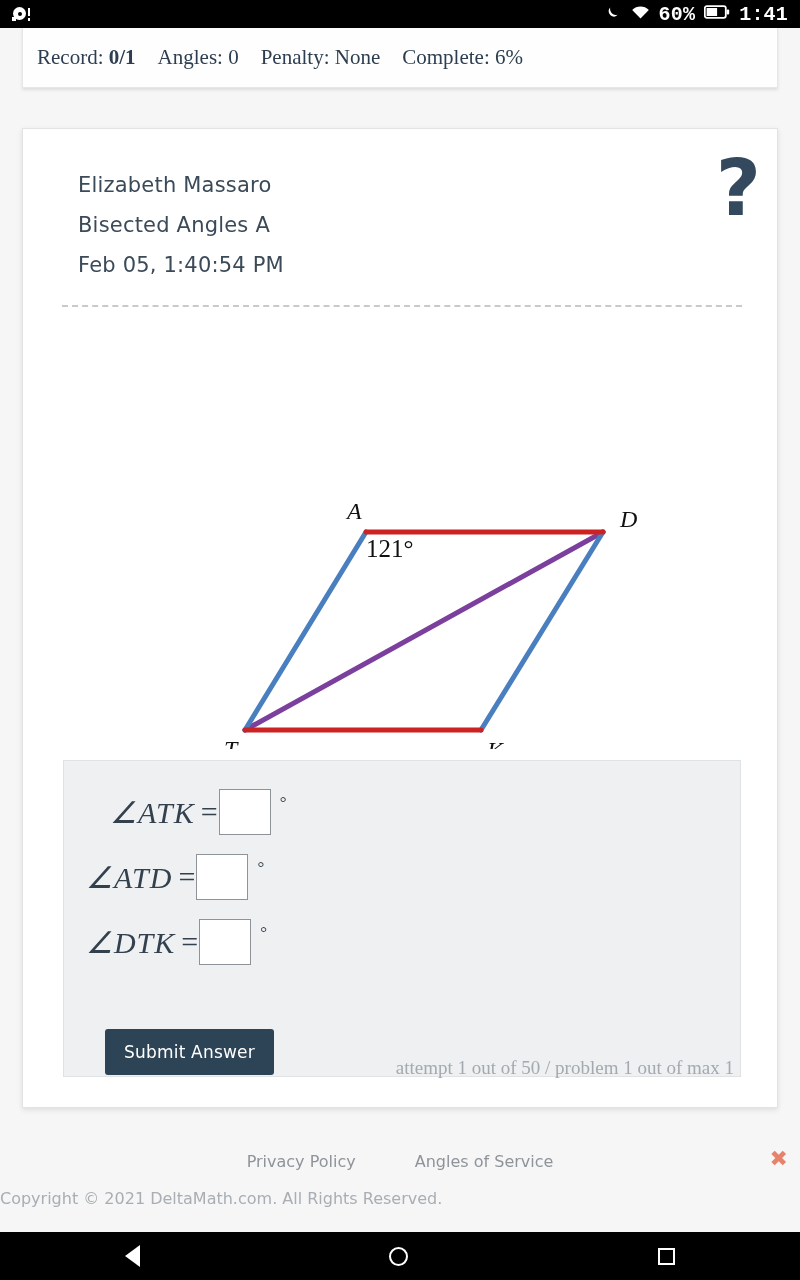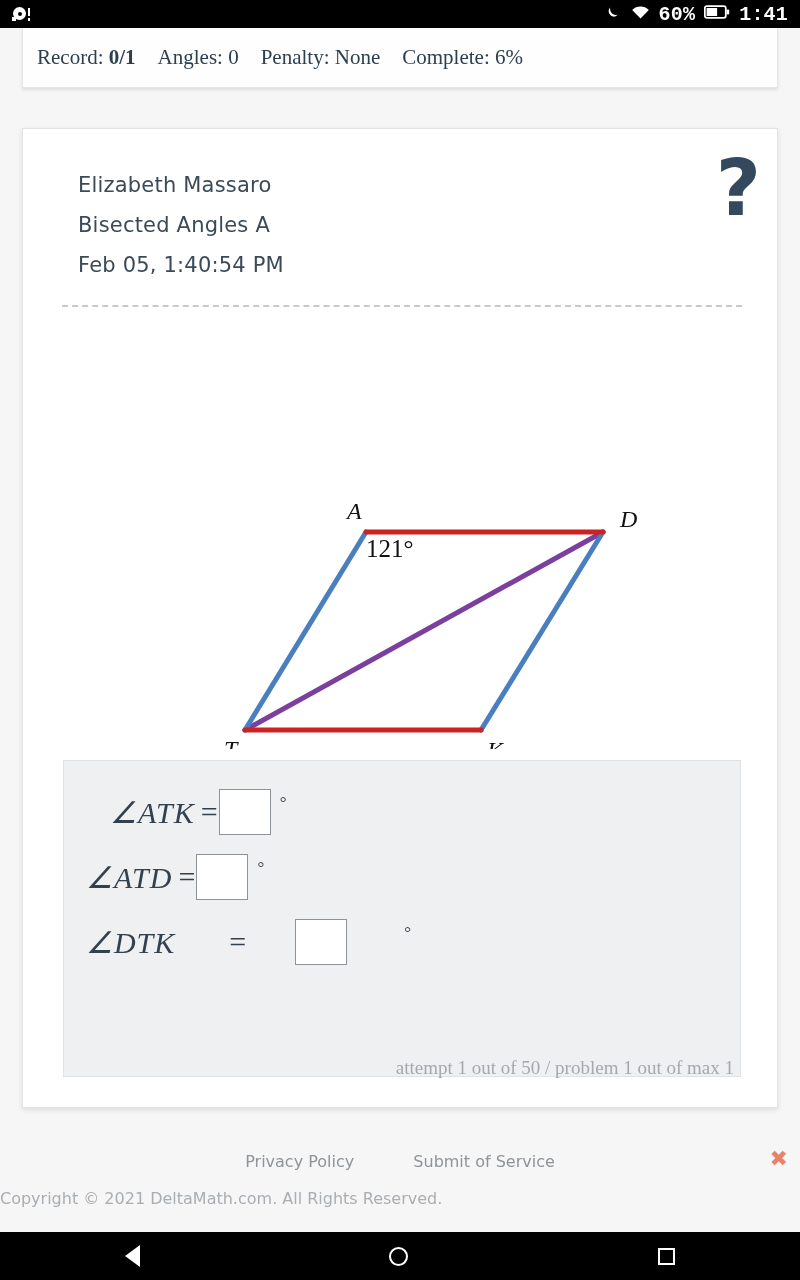--- a/index.html
+++ b/index.html
@@ -251,37 +251,38 @@
           <span class="degmark">°</span>
         </div>
 
         <div class="eqrow" style="left:22px; top:93px;">
           <span class="eqlabel">∠ATD</span>
           <span class="eqeq">=</span>
           <input class="ansbox" type="text" value="" style="">
           <span class="degmark">°</span>
         </div>
 
-        <div class="eqrow" style="left:22px; top:158px;gap:48px;">
+        <div class="eqrow" style="left:22px; top:158px;">
           <span class="eqlabel">∠DTK</span>
           <span class="eqeq">=</span>
           <input class="ansbox" type="text" value="" style="">
           <span class="degmark">°</span>
         </div>
 
+        <button class="submit-btn">Submit Answer</button>
 
         <div class="attempt-txt">attempt 1 out of 50 / problem 1 out of max 1</div>
       </div>
 
     </div>
 
     <div class="footer">
       <div class="footlinks">
         <a href="#">Privacy Policy</a>
-        <a href="#">Submit of Service</a>
+        <a href="#">Angles of Service</a>
       </div>
       <div class="copyright">Copyright © 2021 DeltaMath.com. All Rights Reserved.</div>
       <div class="close-x">✖</div>
     </div>
 
   </div>
 
   <div class="navbar">
     <span class="nav-back"></span>
     <span class="nav-home"></span>

